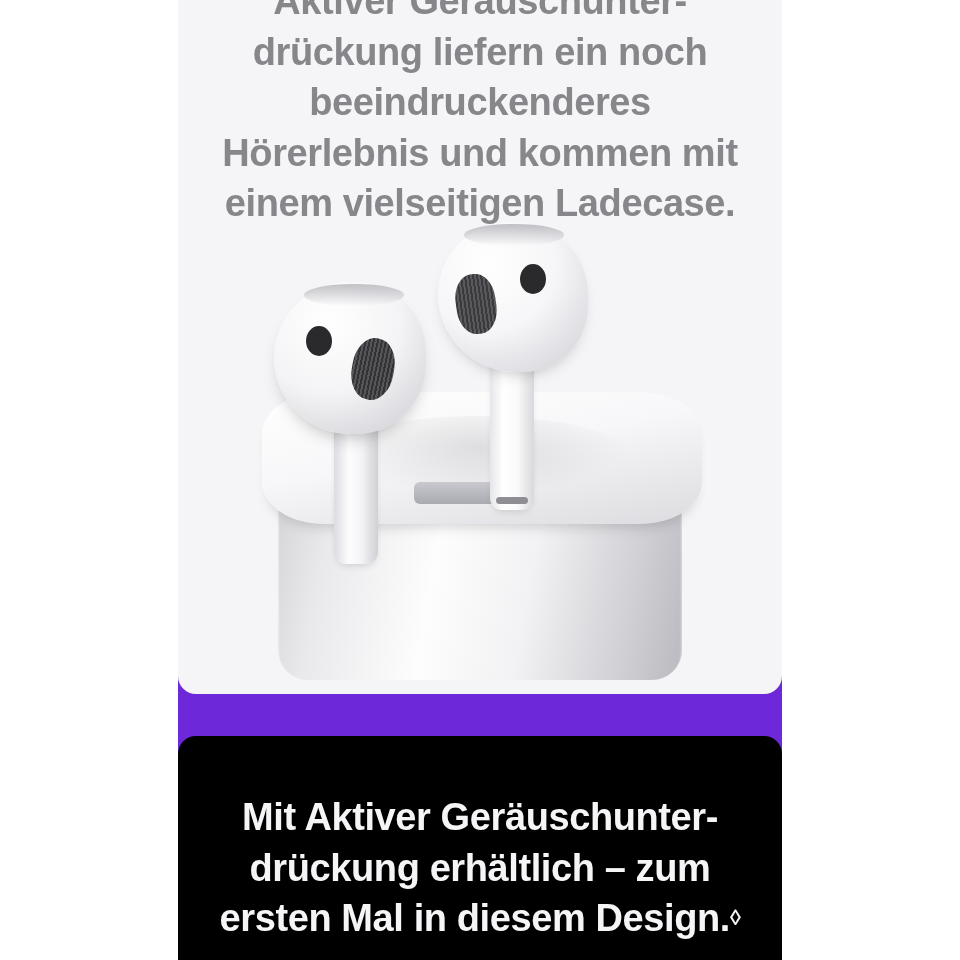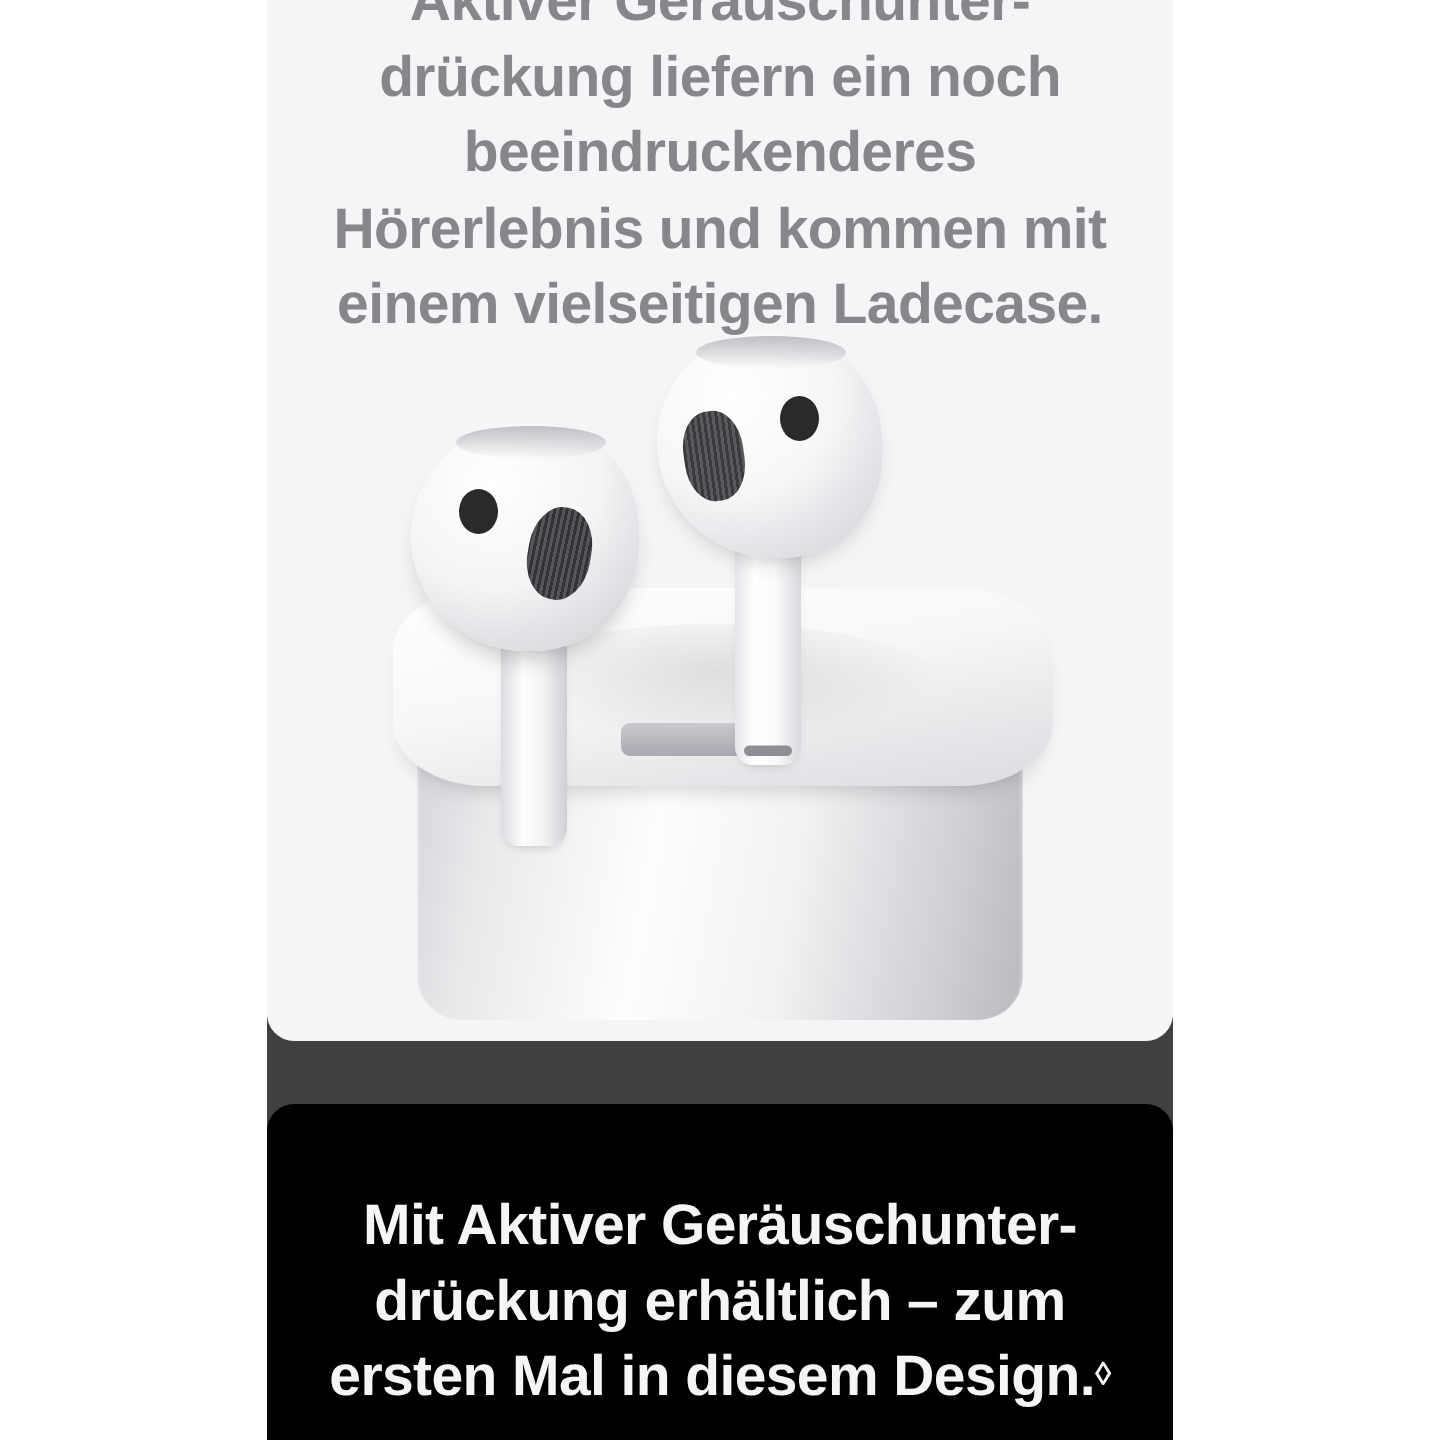--- a/index.html
+++ b/index.html
@@ -9,21 +9,21 @@
     height: 960px;
     overflow: hidden;
     background: #ffffff;
     font-family: "Liberation Sans", sans-serif;
   }
 
   .page {
     position: relative;
     width: 960px;
     height: 960px;
-    background: #404040;
+    background: #6d28d9;
   }
 
   
   .hero-card {
     position: absolute;
     left: 178px;
     top: -120px;
     width: 604px;
     height: 814px;
     background: #f5f5f7;

